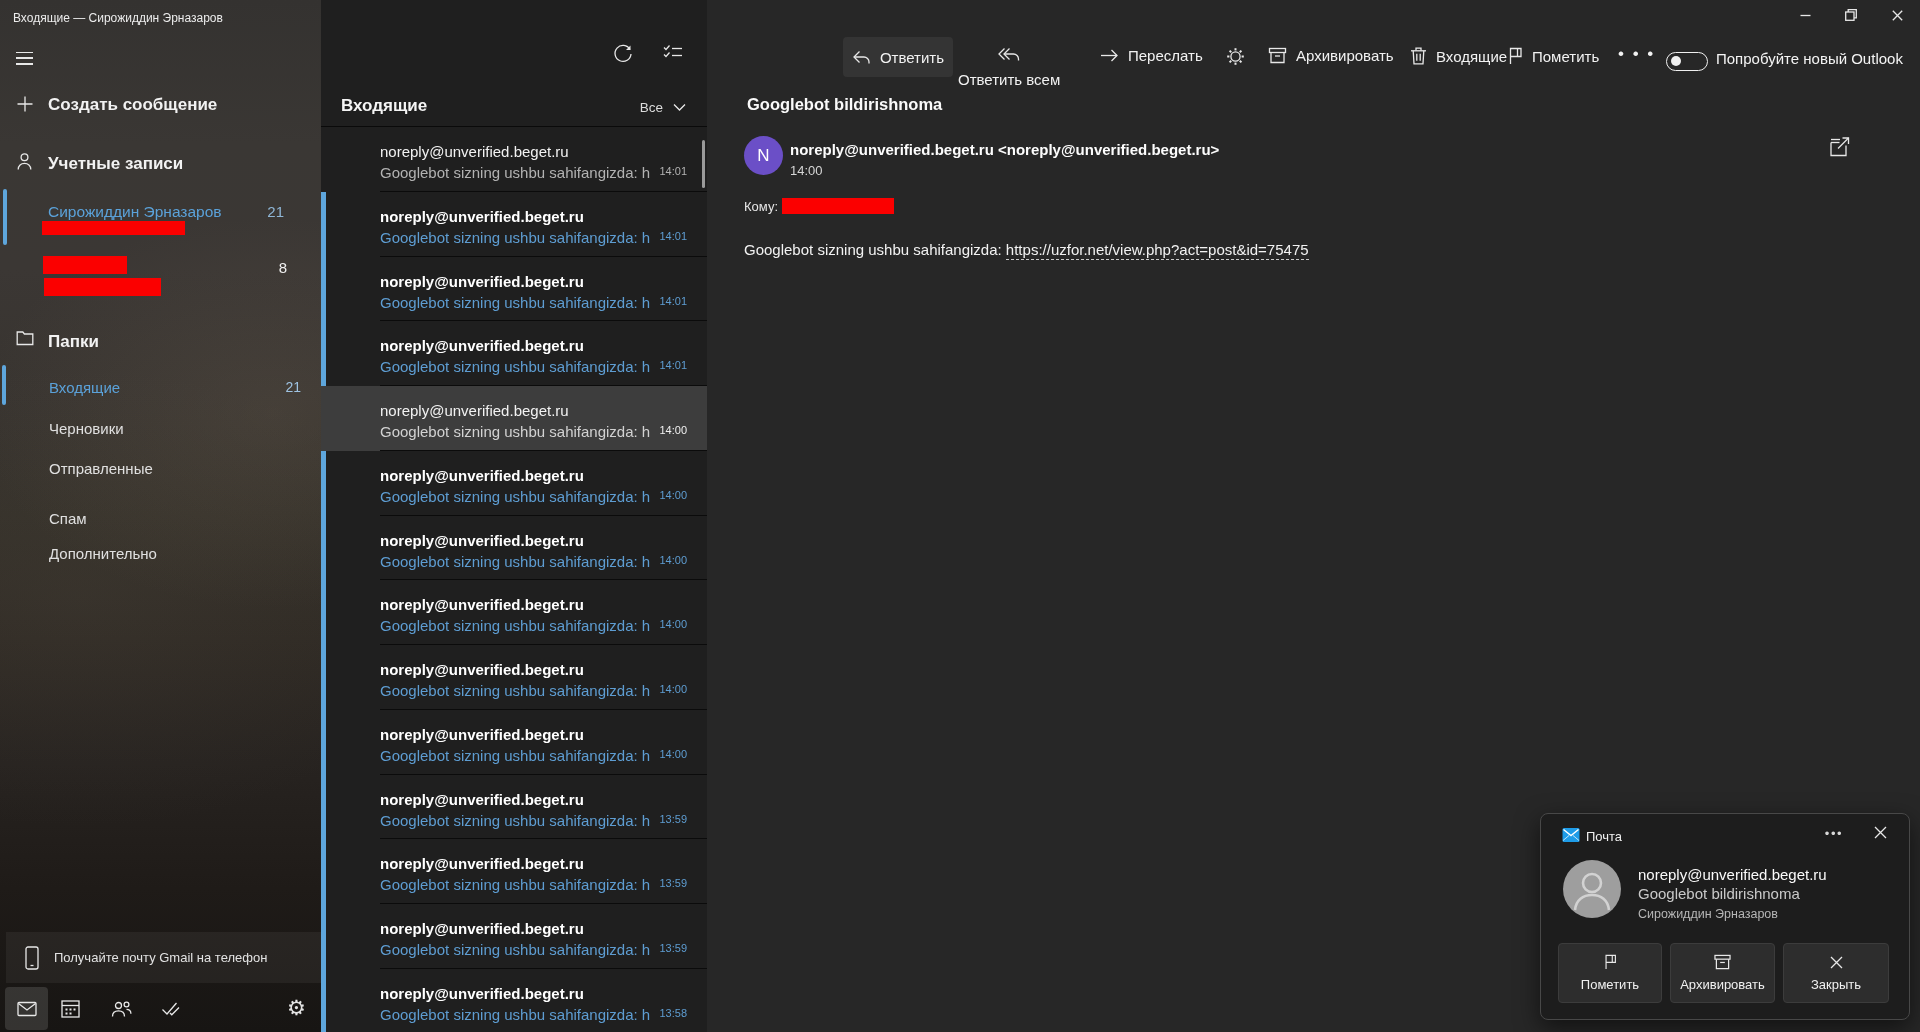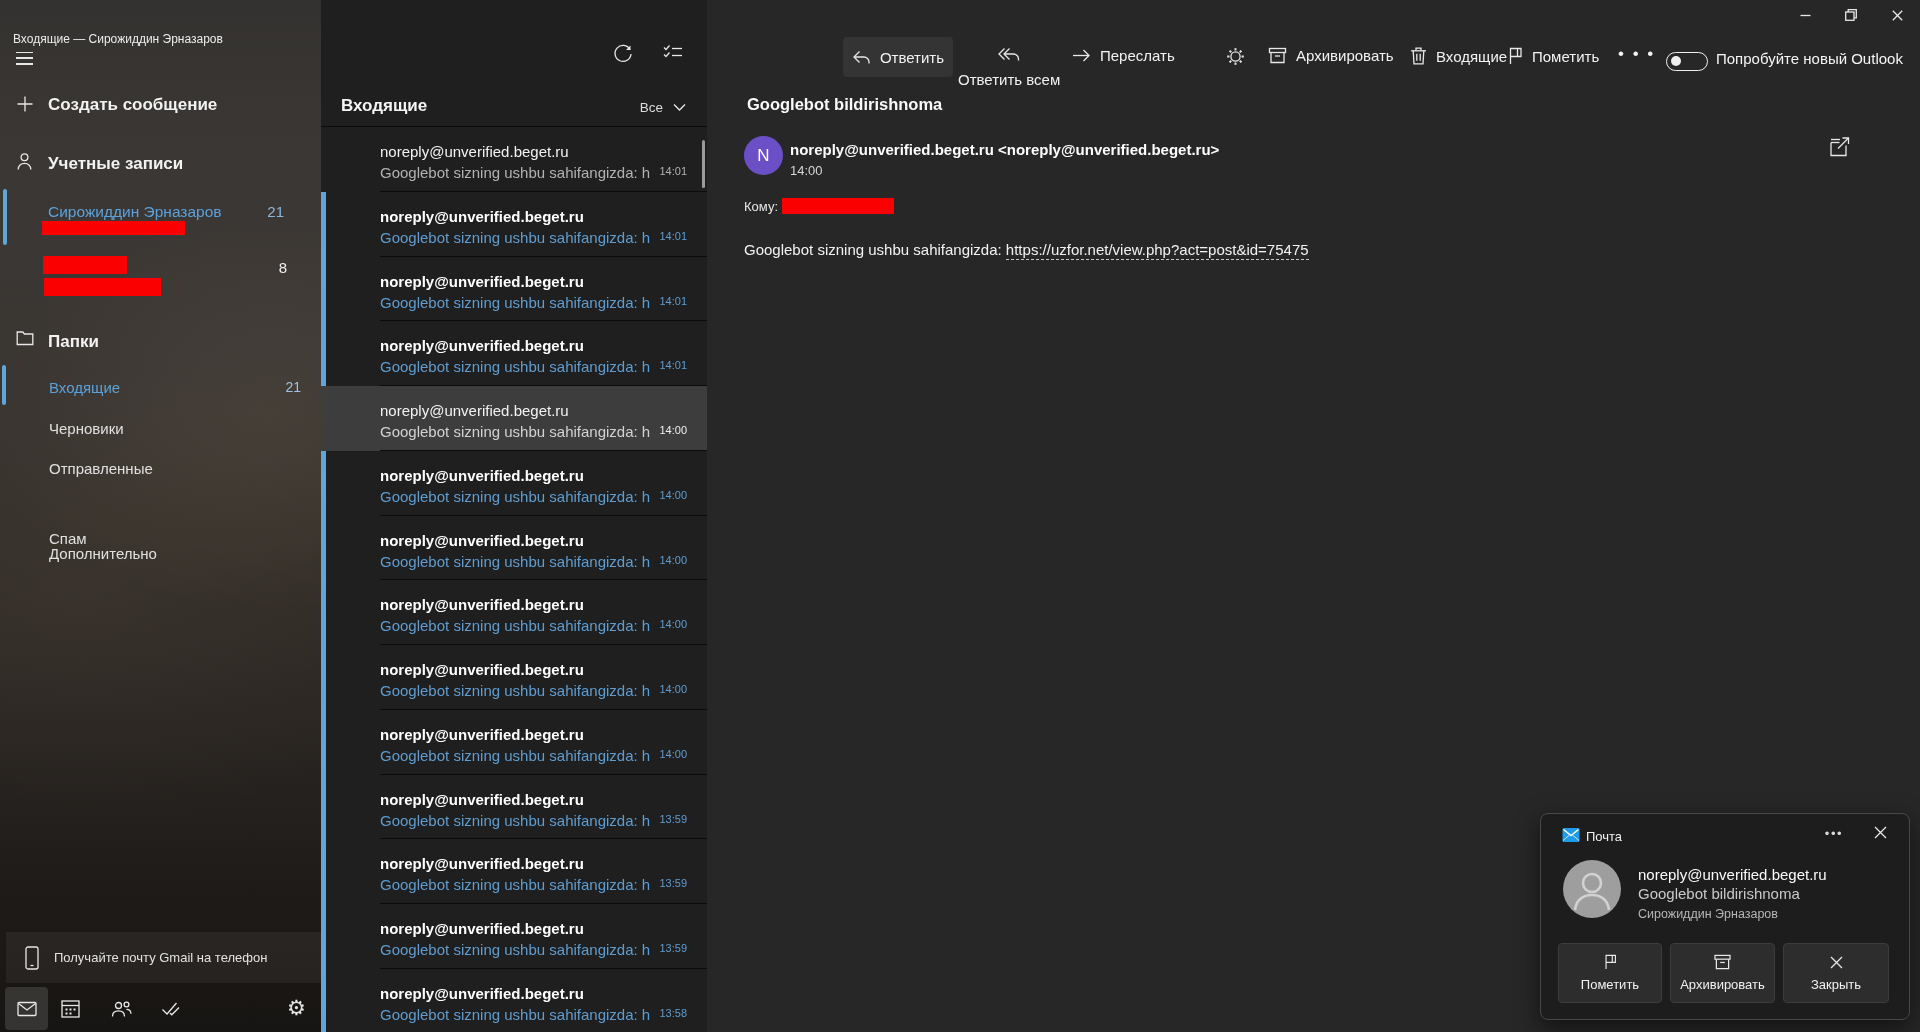--- a/index.html
+++ b/index.html
@@ -13,21 +13,21 @@
   .ic { stroke:#e8e8e8; fill:none; stroke-width:1.3; }
 
   
   .sidebar {
     position:absolute; left:0; top:0; width:321px; height:1032px;
     background:
       radial-gradient(420px 280px at 85% 40%, rgba(125,110,92,.20), transparent 70%),
       radial-gradient(520px 320px at 25% 58%, rgba(110,100,88,.12), transparent 72%),
       linear-gradient(180deg,#343230 0%,#3a3734 14%,#3b3734 26%,#383430 38%,#343029 50%,#2f2a24 62%,#272320 74%,#1f1b18 86%,#171513 100%);
   }
-  .win-title { position:absolute; left:13px; top:11px; font-size:12px; color:#ececec; white-space:nowrap;margin-top:21px; }
+  .win-title { position:absolute; left:13px; top:11px; font-size:12px; color:#ececec; white-space:nowrap; }
   .hamburger { position:absolute; left:12px; top:42px; width:28px; height:28px; background:transparent; border:none; }
   .hamburger span { display:block; width:17px; height:1.6px; background:#e8e8e8; margin:4.2px 0 0 4px; }
   .side-row { position:absolute; left:0; width:262px; display:flex; align-items:center; }
   .side-ic { position:absolute; left:16px; top:0; }
   .compose-label { position:absolute; left:48px; top:0; font-size:17px; font-weight:bold; color:#f2f2f2; }
   .sect-label   { font-size:17px; font-weight:bold; color:#f2f2f2; }
   .acct-name { position:absolute; left:48px; top:14px; font-size:15.5px; color:#5ba2da; white-space:nowrap; }
   .acct-count { position:absolute; right:37px; top:14px; font-size:15px; color:#8fb6d6; }
   .sel-bar { position:absolute; background:#5ea6dc; border-radius:2px; }
   .redact { position:absolute; background:#fb0000; }
@@ -154,21 +154,21 @@
       <span class="sel-bar" style="left:2px; top:0; width:4px; height:40px;"></span>
       <span class="folder-label sel" style="top:14px;">Входящие</span>
       <span class="folder-count" style="top:14px; color:#9fc3e2;">21</span>
     </div>
     <div style="position:absolute; left:0; top:446px; width:321px; height:41px;">
       <span class="folder-label" style="top:14px;">Отправленные</span>
     </div>
     <div style="position:absolute; left:0; top:406px; width:321px; height:41px;">
       <span class="folder-label" style="top:14px;">Черновики</span>
     </div>
-    <div style="position:absolute; left:0; top:516px; width:356px; height:41px;">
+    <div style="position:absolute; left:0; top:496px; width:356px; height:41px;">
       <span class="folder-label" style="top:14px;">Спам</span>
       <span class="folder-count" style="top:14px;">15</span>
     </div>
     <div style="position:absolute; left:0; top:531px; width:321px; height:41px;">
       <span class="folder-label" style="top:14px;">Дополнительно</span>
     </div>
 
     <div class="gmail-banner">
       <svg style="position:absolute; left:19px;" width="14" height="24" viewBox="0 0 14 24">
           <rect class="ic" x="1" y="1" width="12" height="22" rx="2"></rect>
@@ -361,21 +361,21 @@
     <span>Ответить</span>
   </button>
   <button class="toolbar-item" style="left:958px;flex-direction:column;">
     <svg width="22" height="15" viewBox="0 0 22 15">
         <path class="ic" d="M6.5 1.5 L1 7 l5.5 5.5" stroke-width="1.4"></path>
         <path class="ic" d="M11.5 1.5 L6 7 l5.5 5.5" stroke-width="1.4"></path>
         <path class="ic" d="M6 7 h9.5 a5 5 0 0 1 5 5 v1.5" stroke-width="1.4"></path>
       </svg>
     <span>Ответить всем</span>
   </button>
-  <button class="toolbar-item" style="left:1072px;">
+  <button class="toolbar-item" style="left:1100px;">
     <svg width="19" height="15" viewBox="0 0 19 15">
         <path class="ic" d="M1 7.5 h16" stroke-width="1.4"></path>
         <path class="ic" d="M11.5 2 L17 7.5 L11.5 13" stroke-width="1.4"></path>
       </svg>
     <span>Переслать</span>
   </button>
   <button class="toolbar-item" style="left:1224px; top:45px;">
     <svg width="23" height="23" viewBox="0 0 23 23">
         <circle class="ic" cx="11.5" cy="11.5" r="4.6" stroke-width="1.8"></circle>
         <g stroke="#e8e8e8" stroke-width="2">

